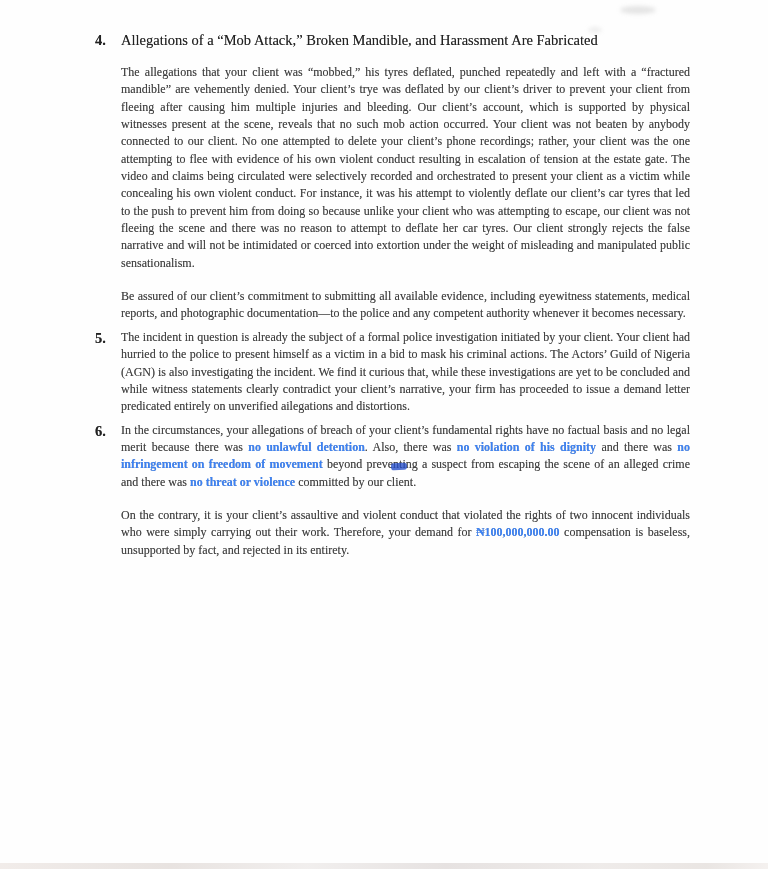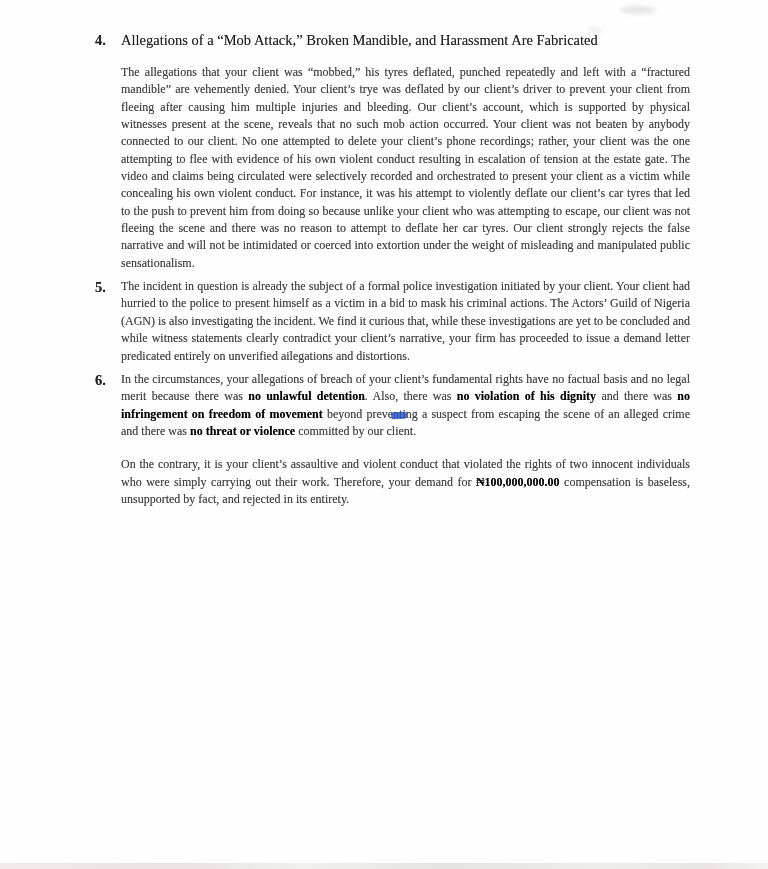--- a/index.html
+++ b/index.html
@@ -52,21 +52,21 @@
   }
   .para {
     margin: 0 0 16px 0;
     font-size: 12px;
     line-height: 17.35px;
     text-align: justify;
     color: #404040;
     text-shadow: 0 0 0.5px rgba(80,80,80,0.55);
   }
   .para strong {
-    color: #000000;
+    color: #3b82f6;
   }
   .para:last-child {
     margin-bottom: 0;
   }
   .blue-mark {
     position: relative;
   }
   .blue-mark::after {
     content: "";
     position: absolute;
@@ -118,20 +118,21 @@
   <div class="smudge-top-right"></div>
   <div class="smudge-right"></div>
 
   <div class="content">
 
     <div class="section">
       <div class="section-num">4.</div>
       <div class="section-body">
         <h2 class="section-heading">Allegations of a “Mob Attack,” Broken Mandible, and Harassment Are Fabricated</h2>
         <p class="para"><span>The allegations that your client was “mobbed,” his tyres deflated, punched repeatedly and left with a “fractured mandible” are vehemently denied. Your client’s trye was deflated by our client’s driver to prevent your client from fleeing after causing him multiple injuries and bleeding. Our client’s account, which is supported by physical witnesses present at the scene, reveals that no such mob action occurred. Your client was not beaten by anybody connected to our client. No one attempted to delete your client’s phone recordings; rather, your client was the one attempting to flee with evidence of his own violent conduct resulting in escalation of tension at the estate gate. The video and claims being circulated were selectively recorded and orchestrated to present your client as a victim while concealing his own violent conduct. For instance, it was his attempt to violently deflate our client’s car tyres that led to the push to prevent him from doing so because unlike your client who was attempting to escape, our client was not fleeing the scene and there was no reason to attempt to deflate her car tyres. Our client strongly rejects the false narrative and will not be intimidated or coerced into extortion under the weight of misleading and manipulated public sensationalism.</span></p>
+        <p class="para"><span>Be assured of our client’s commitment to submitting all available evidence, including eyewitness statements, medical reports, and photographic documentation—to the police and any competent authority whenever it becomes necessary.</span></p>
       </div>
     </div>
 
     <div class="section">
       <div class="section-num">5.</div>
       <div class="section-body">
         <p class="para"><span>The incident in question is already the subject of a formal police investigation initiated by your client. Your client had hurried to the police to present himself as a victim in a bid to mask his criminal actions. The Actors’ Guild of Nigeria (AGN) is also investigating the incident. We find it curious that, while these investigations are yet to be concluded and while witness statements clearly contradict your client’s narrative, your firm has proceeded to issue a demand letter predicated entirely on unverified ailegations and distortions.</span></p>
       </div>
     </div>
 

